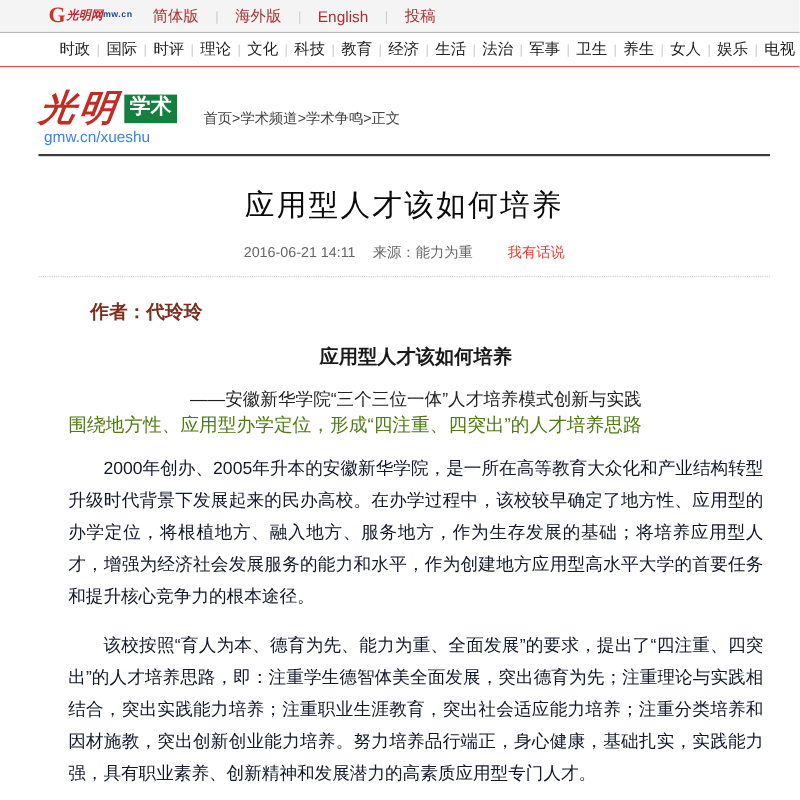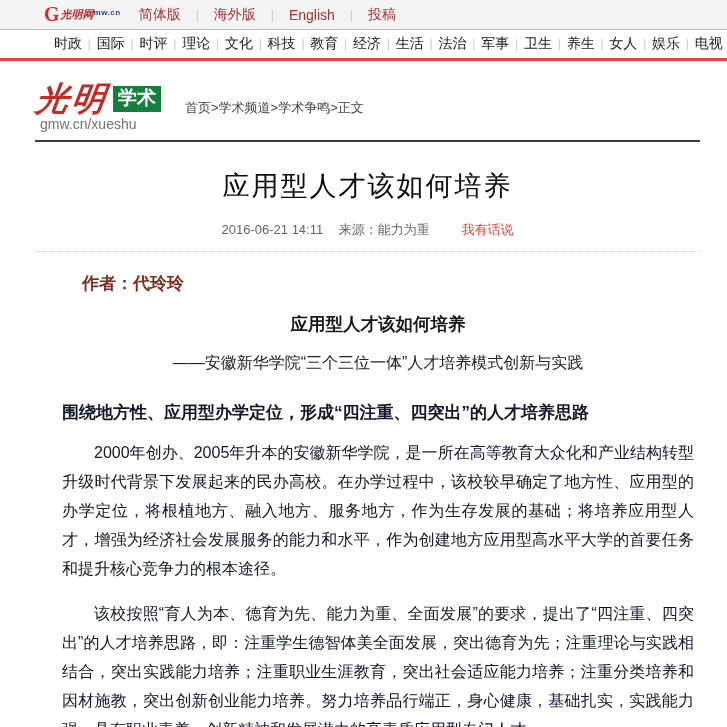--- a/index.html
+++ b/index.html
@@ -14,49 +14,49 @@
   .minilogo{display:flex;align-items:center;margin-right:18px;cursor:pointer;}
   .minilogo .g{color:#d03026;font-size:20px;font-weight:bold;font-family:"Liberation Serif","DejaVu Serif",serif;}
   .minilogo .stack{display:flex;line-height:1;margin-left:1px;}
   .minilogo .script{color:#c3272e;font-size:11px;font-style:italic;font-weight:bold;white-space:nowrap;}
   .minilogo .mw{color:#1c4aa0;font-size:8px;font-weight:bold;letter-spacing:.5px;}
   .tlinks{display:flex;align-items:center;font-size:14px;}
   .tlink{color:#a9312e;cursor:pointer;white-space:nowrap;}
   .tsep{color:#ccc;margin:0 15px;font-size:12px;}
   .tsep::before{content:"|";}
   
-  .nav{height:31px;border-bottom:3px solid #ef4444;display:flex;align-items:center;
+  .nav{height:31px;border-bottom:1px solid #ef4444;display:flex;align-items:center;
     justify-content:space-between;padding:0 4px 0 54px;font-size:14px;color:#222;box-sizing:border-box;}
   .nav-item{cursor:pointer;white-space:nowrap;}
   .nav-sep{color:#ccc;font-size:12px;}
   .nav-sep::before{content:"|";}
   
   .masthead{margin:22px 0 0 36px;display:flex;align-items:flex-start;}
   .brand{cursor:pointer;}
   .brand-row{display:flex;align-items:center;height:32px;}
   .brand-script{font-family:"Liberation Serif","DejaVu Serif",serif;font-style:italic;font-weight:bold;
     font-size:33px;color:#c42b23;letter-spacing:3px;transform:skewX(-8deg);line-height:1;}
   .brand-box{background:#15803d;color:#fff;font-weight:bold;font-size:19px;
     padding:2px 5px 3px 5px;margin-left:5px;line-height:1.1;}
-  .brand-url{color:#737373;font-size:14px;margin-top:1px;padding-left:4px;}
+  .brand-url{color:#3b82f6;font-size:14px;margin-top:1px;padding-left:4px;}
   .breadcrumb{margin-left:24px;margin-top:16px;font-size:13px;color:#444;cursor:pointer;}
   .rule{border:none;border-top:2px solid #3a3a3a;margin:8px 27px 0 35px;}
   
   .container{margin:0 27px 0 35px;}
   .title{text-align:center;font-family:"Liberation Serif","DejaVu Serif",serif;
     font-size:27px;font-weight:normal;color:#0a0a0a;margin-top:26px;letter-spacing:2px;}
   .meta{text-align:center;font-size:13px;color:#666;margin-top:17px;padding-bottom:12px;
     border-bottom:1px dotted #c9c9c9;}
   .meta .date{margin-right:12px;}
   .meta .comment{color:#f4392f;margin-left:28px;cursor:pointer;}
   .article{padding:0 6px 0 27px;}
   .author{margin-top:20px;margin-left:20px;font-size:17px;font-weight:bold;color:#7c2f1d;}
   .inner-title{text-align:center;font-size:17.5px;font-weight:bold;color:#191919;margin-top:17px;}
   .subtitle{text-align:center;font-size:16px;color:#222;margin-top:17px;}
-  .sec-heading{font-size:17px;font-weight:bold;color:#0f172a;margin-top:27px;}
+  .sec-heading{font-size:17px;font-weight:normal;color:#4d7c0f;margin-top:1px;}
   .para{font-size:16px;color:#0f172a;line-height:29px;text-indent:2em;text-align:justify;margin-top:14px;}
 </style>
 </head>
 <body>
 
 <div class="topbar">
   <div class="minilogo">
     <span class="g">G</span>
     <span class="stack">
       <span class="script">光明网</span>

